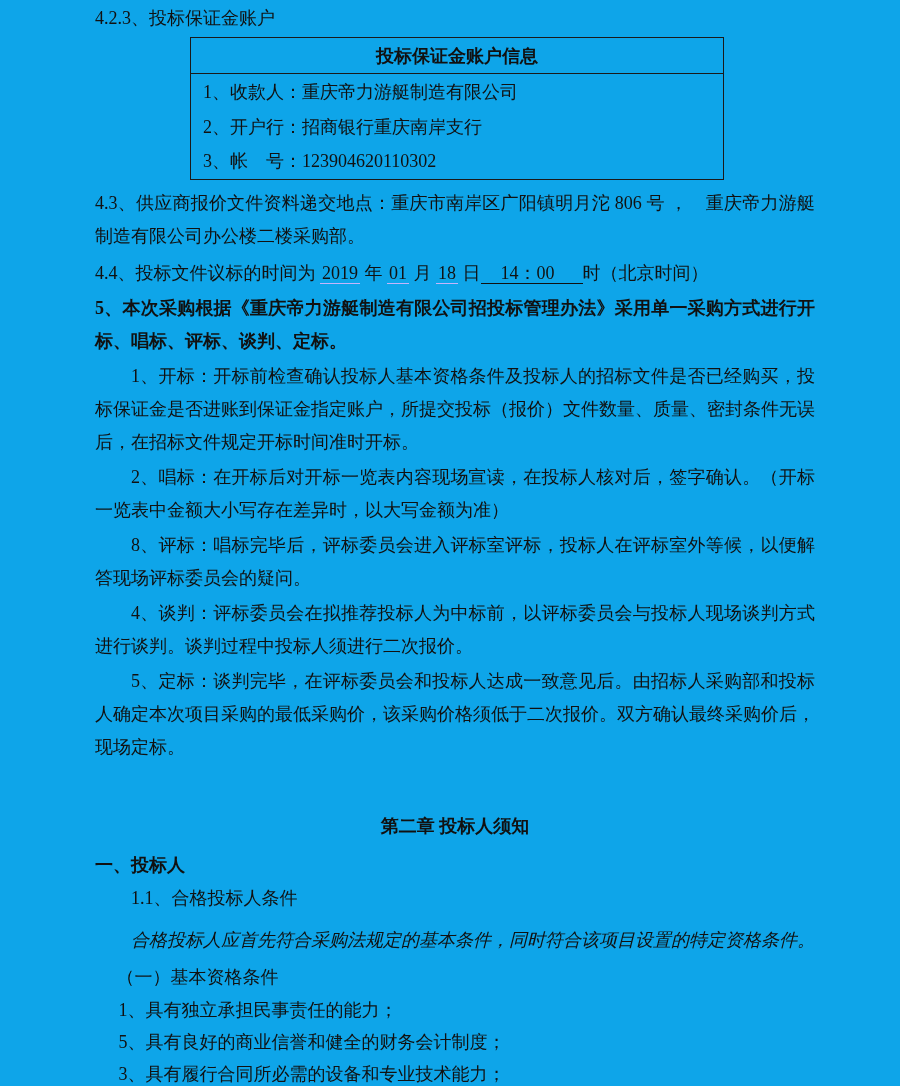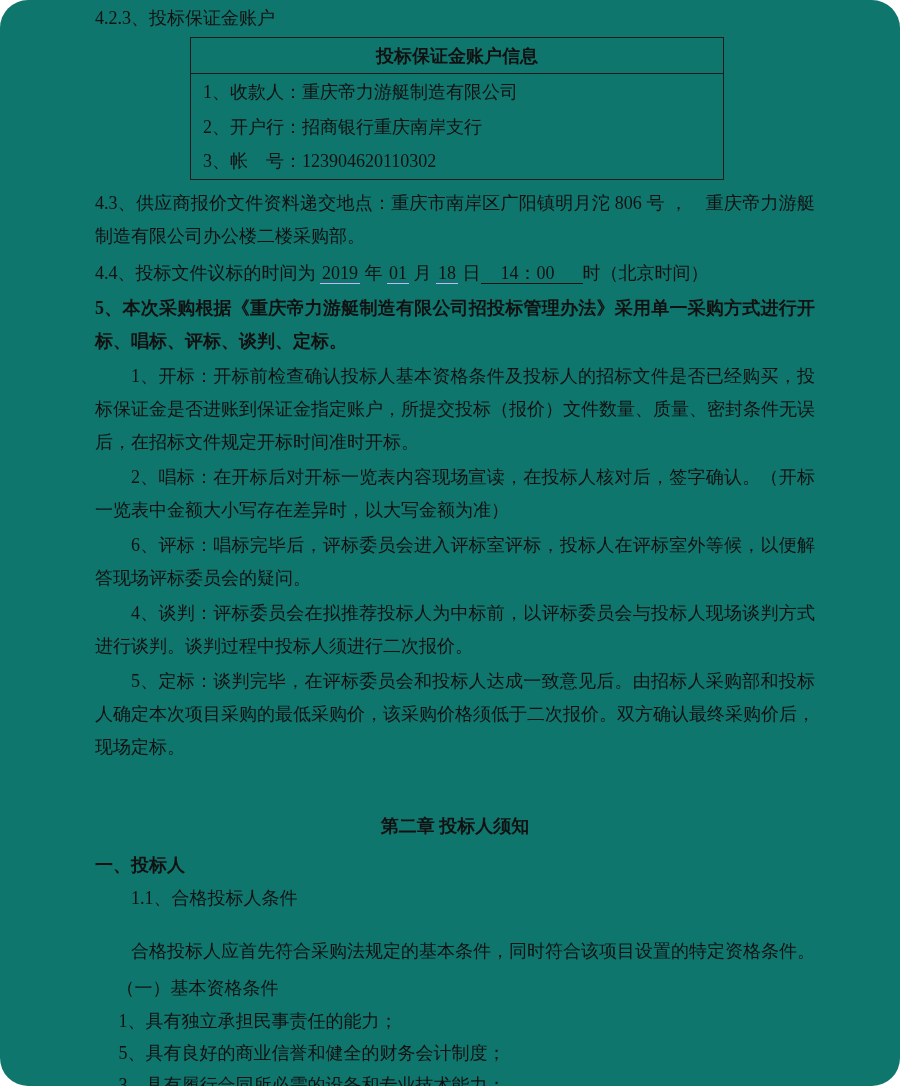--- a/index.html
+++ b/index.html
@@ -10,22 +10,21 @@
     overflow: hidden;
     font-family: "Liberation Serif", "DejaVu Serif", serif;
     color: #111111;
     font-size: 18px;
     line-height: 33px;
   }
   .page {
     width: 900px;
     height: 1086px;
     padding: 2px 85px 0 95px;
-    background: #0f766e;
-    border-radius: 28px;
+    background: #0ea5e9;
   }
   .para {
     text-align: justify;
     text-justify: inter-ideograph;
   }
   .indent2 { text-indent: 2em; }
   .bold { font-weight: bold; }
 
   
   .deposit-table {
@@ -66,21 +65,21 @@
     padding: 0 28px 0 20px;
   }
 
   .chapter-title {
     margin-top: 46px;
     text-align: center;
     font-weight: bold;
   }
   .sec-1   { margin-top: 6px; font-weight: bold; }
   .sec-11  { margin-top: 0; text-indent: 2em; font-family: Liberation Serif, serif; }
-  .p-qualified { margin-top: 20px; text-indent: 2em; }
+  .p-qualified { margin-top: 9px; text-indent: 2em; font-style: italic; }
   .p-basic-header { margin-top: 4px; text-indent: 1.2em; }
   .basic-item { line-height: 32px; text-indent: 1.3em; }
   .basic-item + .basic-item { margin-top: 0; }
 </style>
 </head>
 <body>
 
 <div class="page">
 
   <div class="para p-423">4.2.3、投标保证金账户</div>
@@ -105,21 +104,21 @@
     <span class="field">18</span>
     <span>日</span><span class="field-time">14：00</span><span>时（北京时间）</span>
   </div>
 
   <div class="para p-5 bold">5、本次采购根据《重庆帝力游艇制造有限公司招投标管理办法》采用单一采购方式进行开标、唱标、评标、谈判、定标。</div>
 
   <div class="para p-proc indent2">1、开标：开标前检查确认投标人基本资格条件及投标人的招标文件是否已经购买，投标保证金是否进账到保证金指定账户，所提交投标（报价）文件数量、质量、密封条件无误后，在招标文件规定开标时间准时开标。</div>
 
   <div class="para p-proc indent2">2、唱标：在开标后对开标一览表内容现场宣读，在投标人核对后，签字确认。（开标一览表中金额大小写存在差异时，以大写金额为准）</div>
 
-  <div class="para p-proc indent2">6、评标：唱标完毕后，评标委员会进入评标室评标，投标人在评标室外等候，以便解答现场评标委员会的疑问。</div>
+  <div class="para p-proc indent2">8、评标：唱标完毕后，评标委员会进入评标室评标，投标人在评标室外等候，以便解答现场评标委员会的疑问。</div>
 
   <div class="para p-proc indent2">4、谈判：评标委员会在拟推荐投标人为中标前，以评标委员会与投标人现场谈判方式进行谈判。谈判过程中投标人须进行二次报价。</div>
 
   <div class="para p-proc indent2">5、定标：谈判完毕，在评标委员会和投标人达成一致意见后。由招标人采购部和投标人确定本次项目采购的最低采购价，该采购价格须低于二次报价。双方确认最终采购价后，现场定标。</div>
 
   <div class="chapter-title">第二章 投标人须知</div>
 
   <div class="para sec-1">一、投标人</div>
 
   <div class="para sec-11">1.1、合格投标人条件</div>

